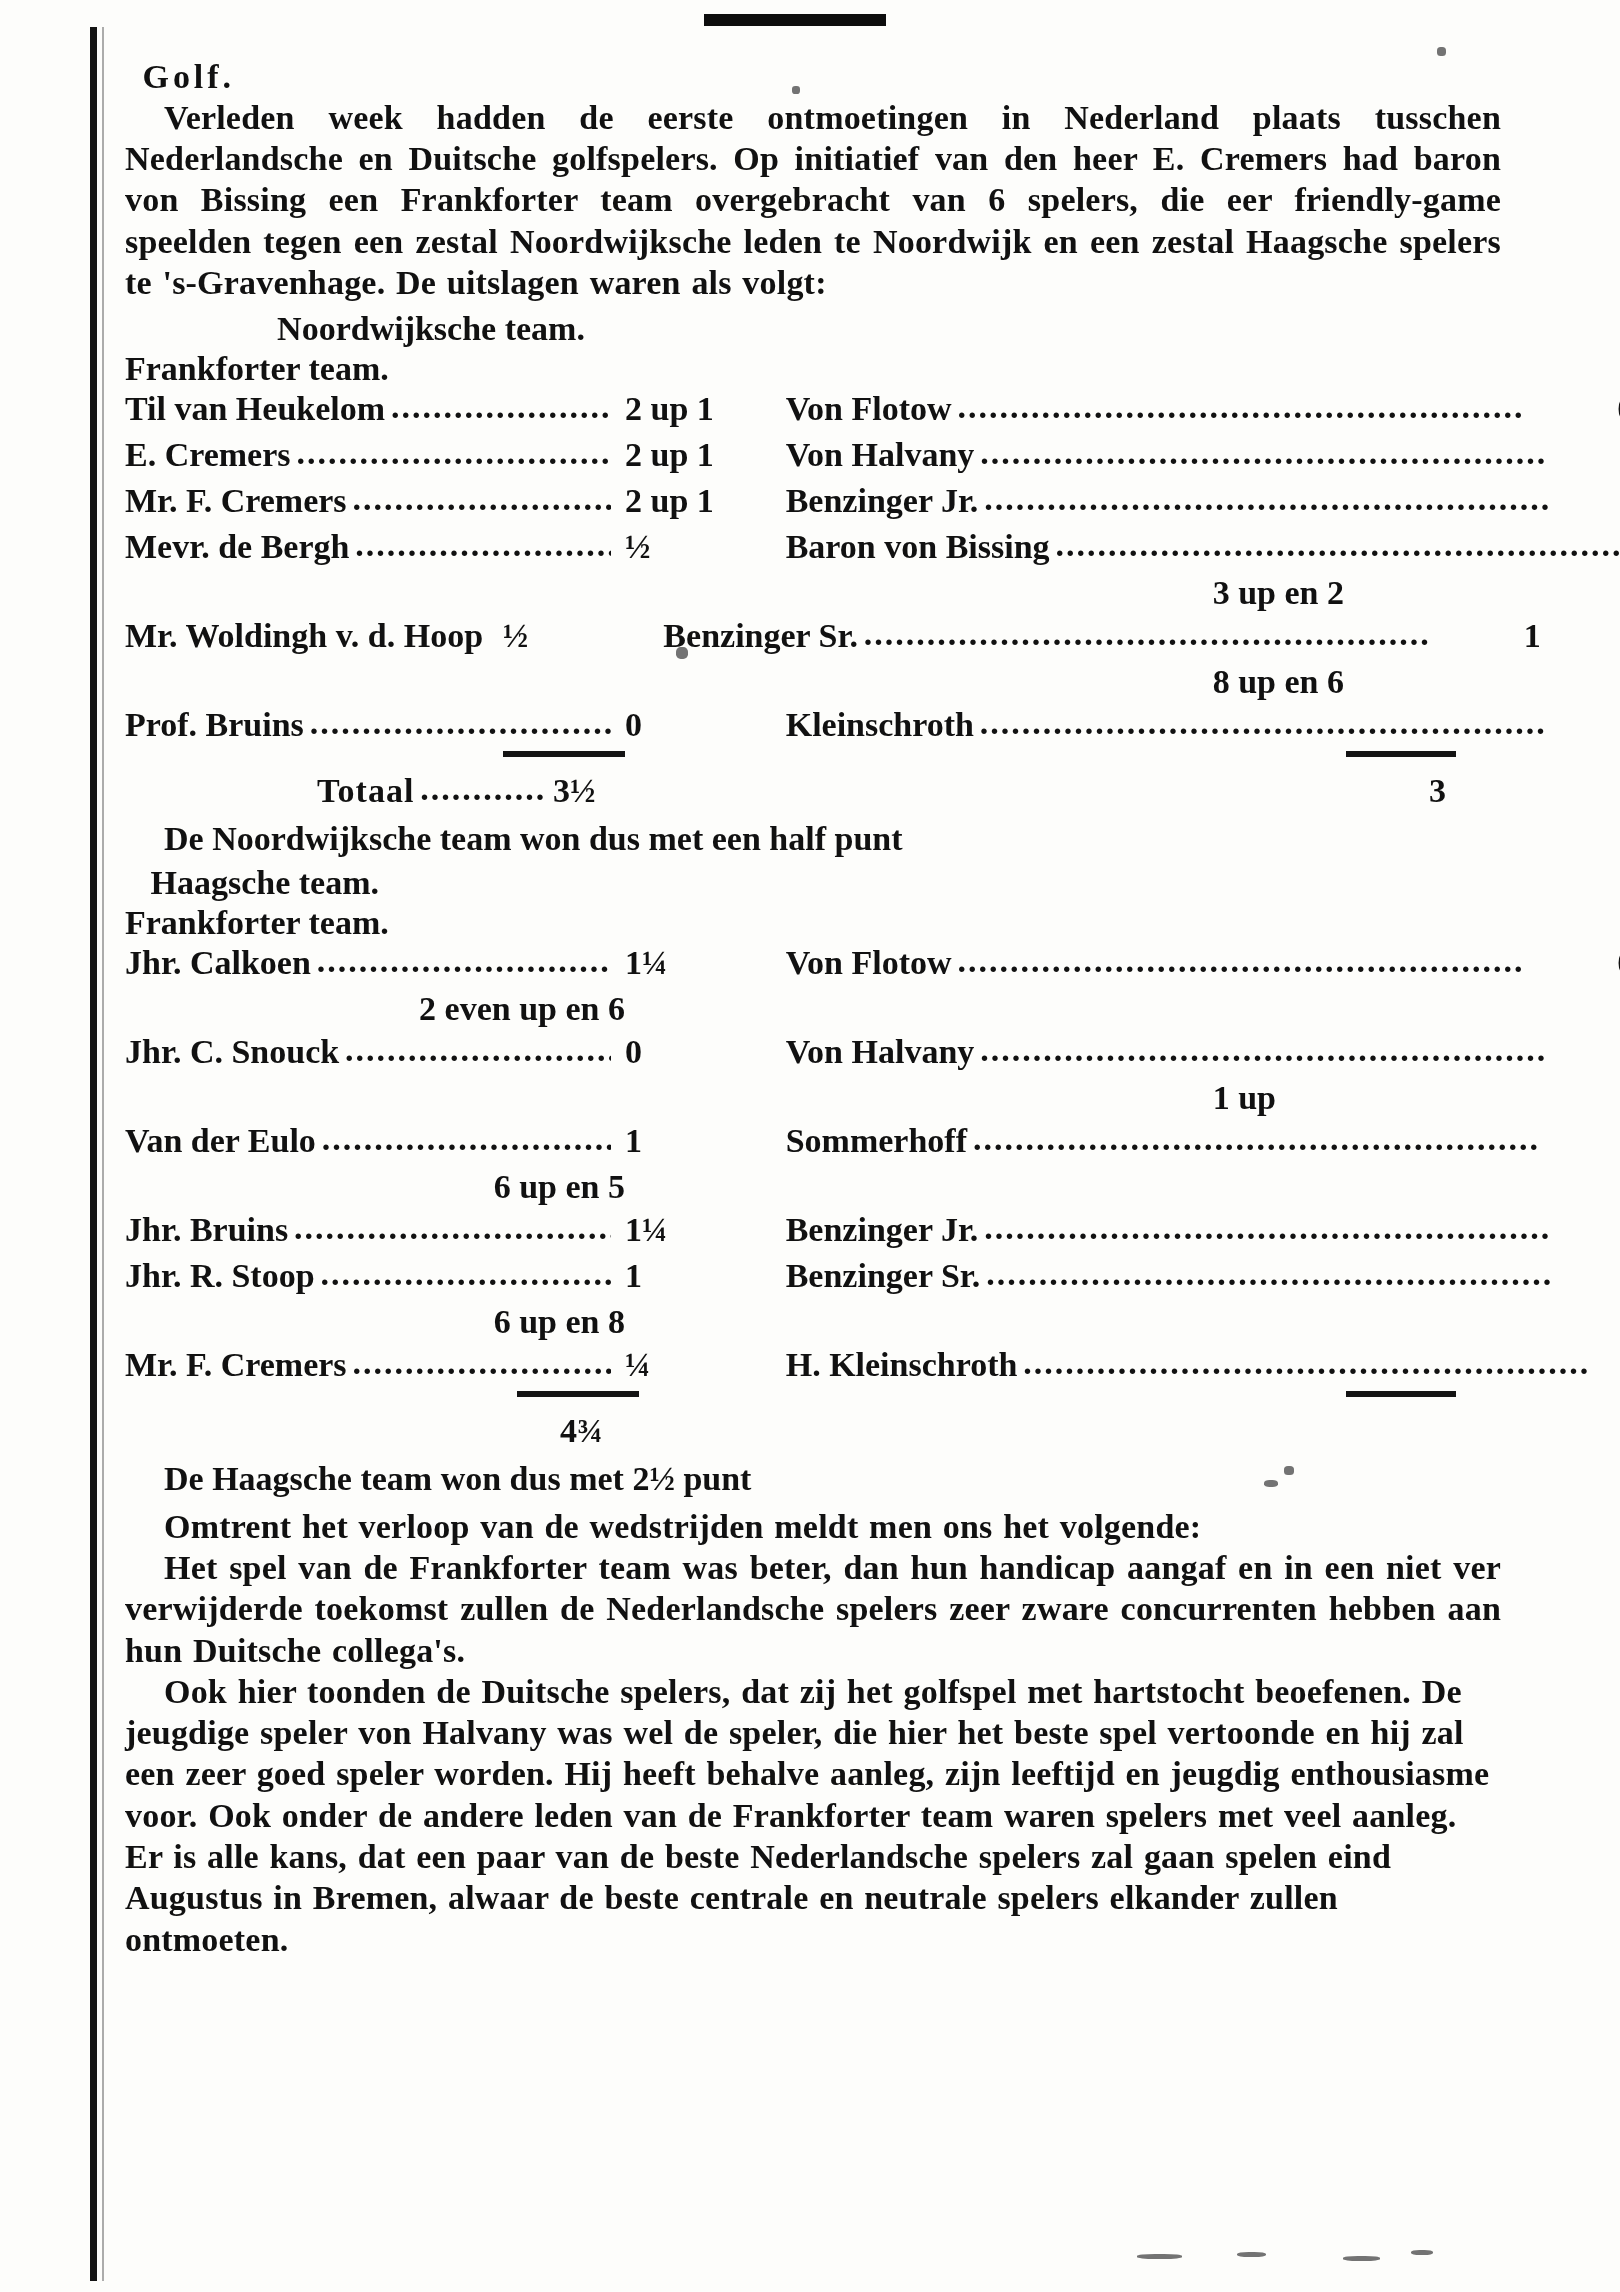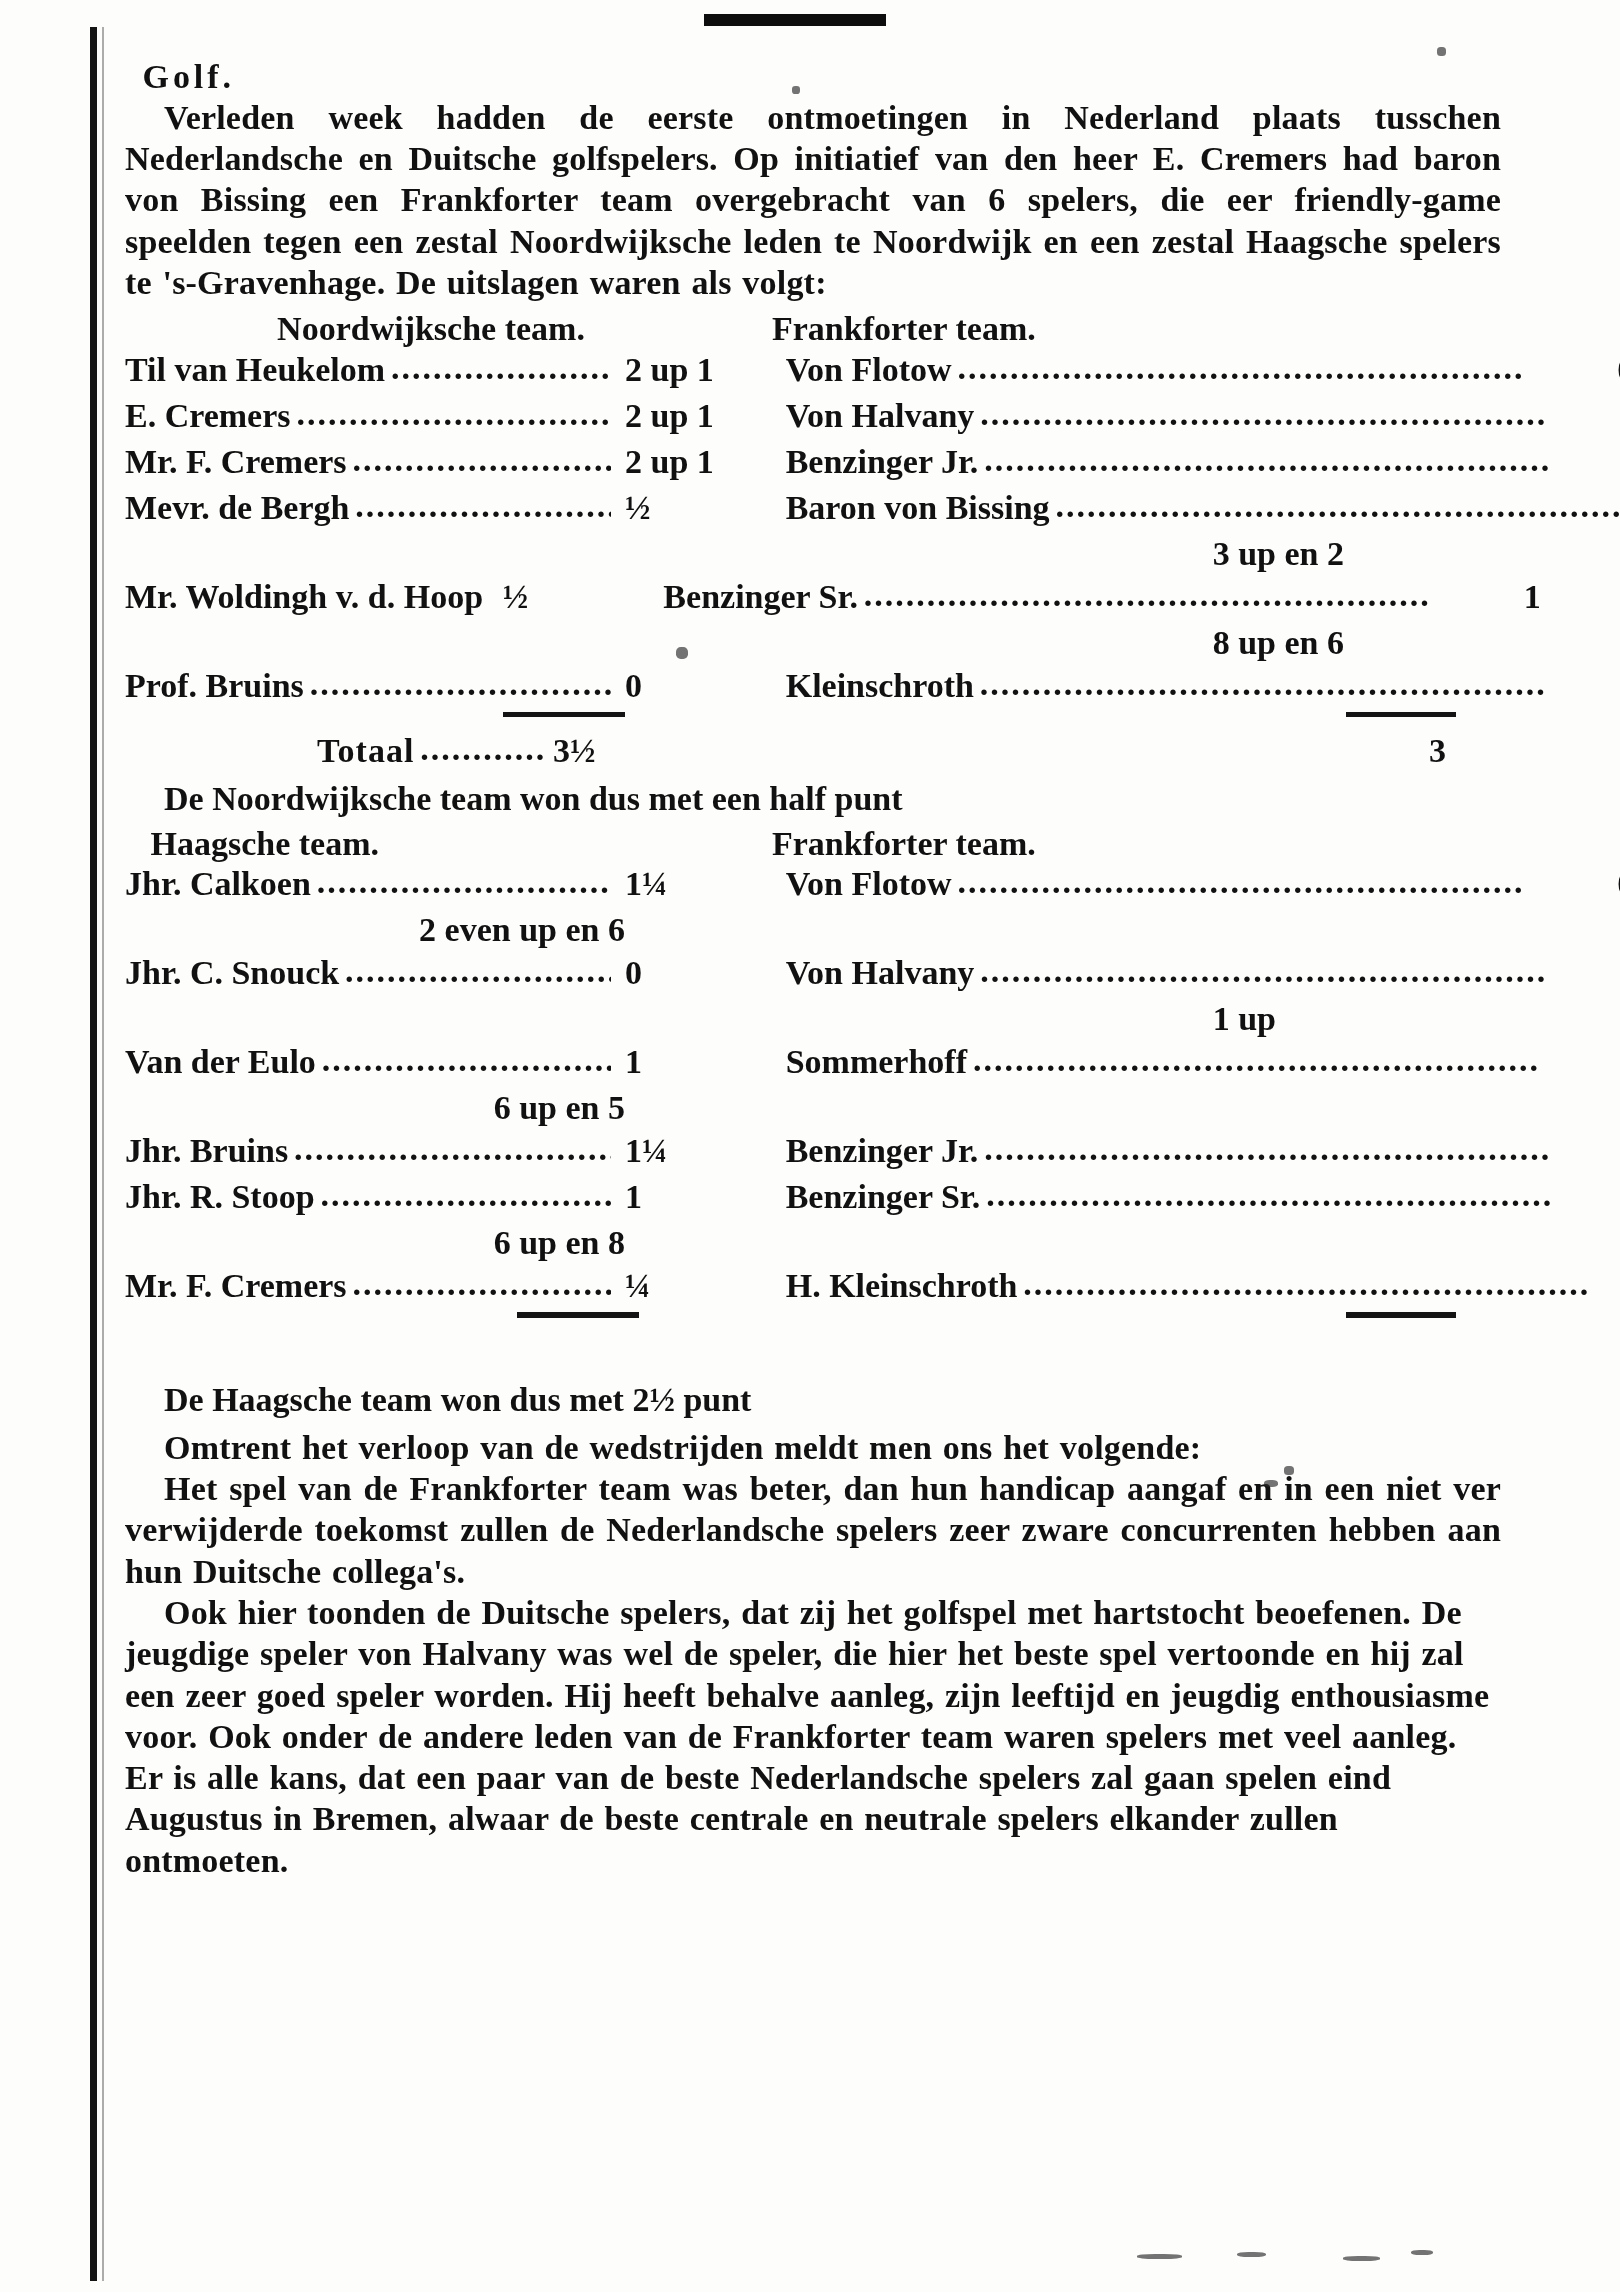--- a/index.html
+++ b/index.html
@@ -86,20 +86,21 @@
   .results {
     width: 100%;
     margin: 5.9px 0 0 0;
     font-size: 34px;
     font-weight: bold;
     line-height: 1.16;
   }
   .team-heads {
     display: flex;
     margin-bottom: 1px;
+    flex-direction: column;
   }
   .team-heads .left-head {
     width: 647px;
     text-align: center;
     padding-right: 35px;
     box-sizing: border-box;
   }
   .team-heads .right-head {
     flex: 1;
     padding-right: 94px;
@@ -403,20 +404,21 @@
       <div class="tot-rule-row">
         <div class="tot-rule-left" style="padding-left:392px;">
             <div class="rule"></div>
           </div>
         <div class="tot-rule-right">
             <div class="rule short"></div>
           </div>
       </div>
 
       <div class="tot-row">
+        <div class="tot-left" style="padding-left:435px;">4¾</div>
       </div>
     </div>
 
     <p class="note">De Haagsche team won dus met 2½ punt</p>
 
     <div class="gap-s"></div>
 
     <p class="para indent">Omtrent het verloop van de wedstrijden meldt men ons het volgende:</p>
     <p class="para indent">Het spel van de Frankforter team was beter, dan hun handicap aangaf en in een niet ver verwijderde toekomst zullen de Nederlandsche spelers zeer zware concurrenten hebben aan hun Duitsche collega's.</p>
     <p class="para indent last">Ook hier toonden de Duitsche spelers, dat zij het golfspel met hartstocht beoefenen. De jeugdige speler von Halvany was wel de speler, die hier het beste spel vertoonde en hij zal een zeer goed speler worden. Hij heeft behalve aanleg, zijn leeftijd en jeugdig enthousiasme voor. Ook onder de andere leden van de Frankforter team waren spelers met veel aanleg. Er is alle kans, dat een paar van de beste Nederlandsche spelers zal gaan spelen eind Augustus in Bremen, alwaar de beste centrale en neutrale spelers elkander zullen ontmoeten.</p>

